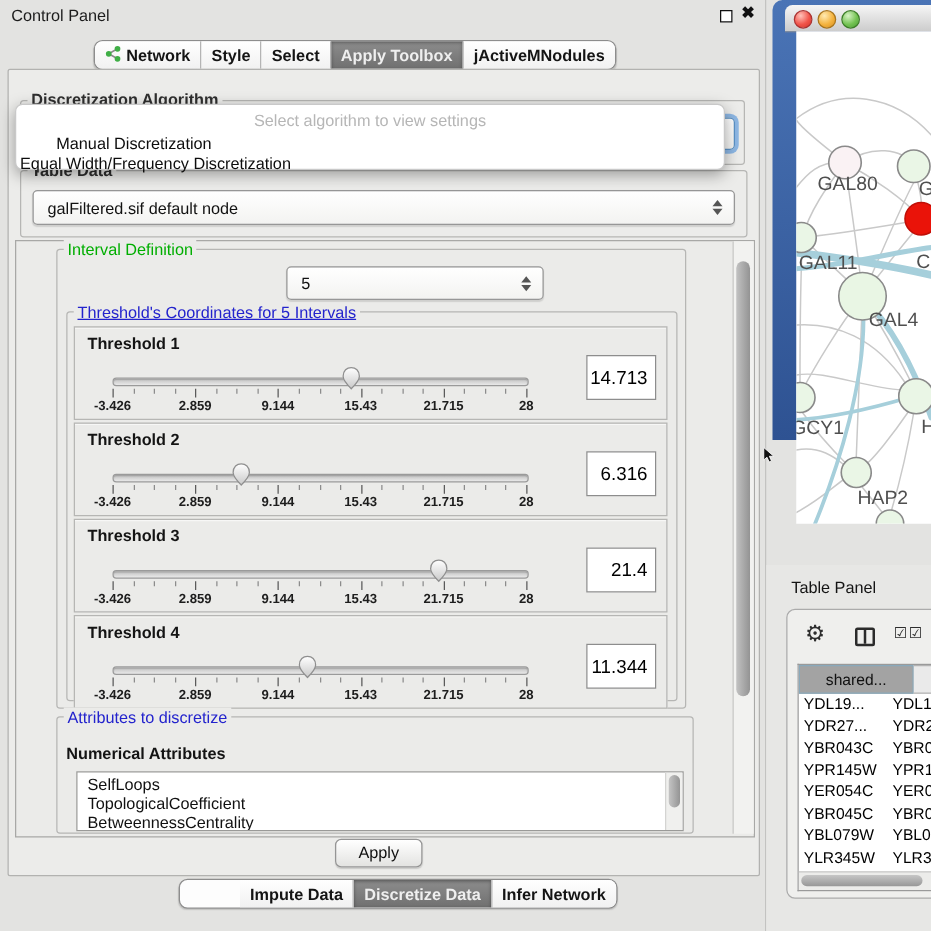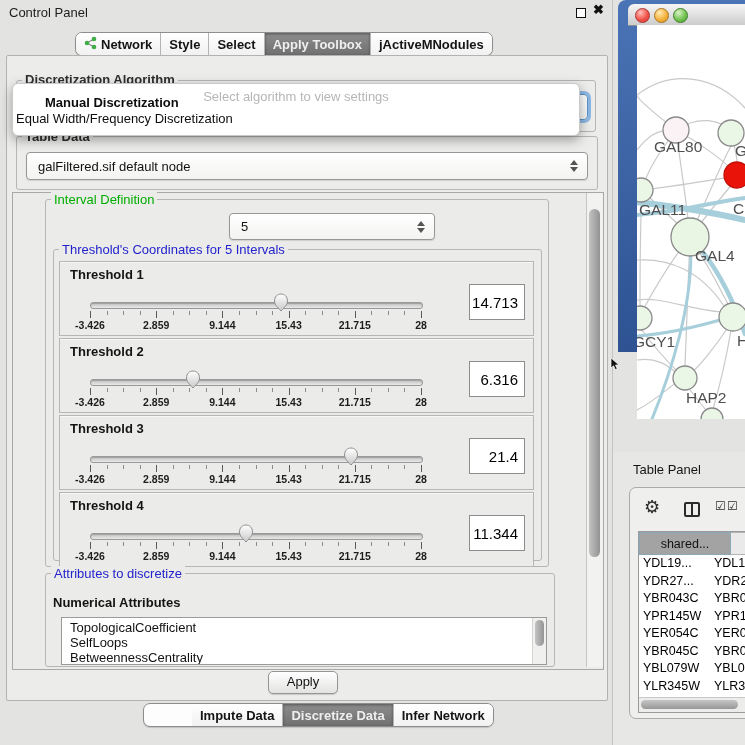--- a/index.html
+++ b/index.html
@@ -42,41 +42,41 @@
   .spinner .dn{border-top:5px solid #555;}
 
   #algo-group{left:16px;top:80px;width:578px;height:50px;}
   #algo-combo{left:26px;top:94px;width:560px;height:24px;
     box-shadow:0 0 0 3px rgba(110,165,225,.75);border-color:#5b93c8;}
 
   #popup{position:absolute;left:12px;top:83px;width:566px;height:51px;background:#fff;
     border:1px solid #c9c9c9;border-radius:6px;box-shadow:0 4px 12px rgba(0,0,0,.35);z-index:30;}
   #popup-hint{position:absolute;top:5px;width:100%;text-align:center;font-size:13px;color:#b6b6b6;}
   .popup-opt{position:relative;font-size:13px;color:#0d0d0d;padding:0 0 0 3px;height:16px;line-height:16px;}
-  .popup-opt.bold{font-weight:bold;margin-top:11px;padding-left:32px;}
+  .popup-opt.bold{font-weight:normal;margin-top:23px;padding-left:32px;}
 
   #tabledata-group{left:16px;top:136px;width:580px;height:52px;}
   #tabledata-title{left:22px;top:129px;}
   #tabledata-combo{left:26px;top:152px;width:560px;height:26px;}
 
   
   #scroll-area{position:absolute;left:12px;top:192px;width:590px;height:476px;
     background:#ebebe9;border:1px solid #a8a8a6;}
   #scroll-area .group-title{background:#ebebe9;}
   #v-scrollbar{position:absolute;left:573px;top:0;width:16px;height:474px;background:#f2f2f0;
     border-left:1px solid #c6c6c4;}
   #v-thumb{position:absolute;left:2px;top:16px;width:11px;height:348px;border-radius:6px;
     background:linear-gradient(90deg,#c2c2c2,#939393);}
 
   #interval-group{left:32px;top:6px;width:502px;height:366px;}
   #interval-title{left:38px;top:-1px;}
   #noi-label{position:absolute;left:60px;top:25px;font-size:13px;font-weight:bold;color:#151515;margin-top:48px;}
   #noi-combo{left:216px;top:20px;width:204px;height:25px;}
   #thr-group{left:40px;top:56px;width:487px;height:310px;}
-  #thr-title{left:46px;top:49px;}
+  #thr-title{left:46px;top:49px;text-decoration:underline;}
   #thr-rows{position:absolute;left:46px;top:68px;width:473px;}
 
   .thr-row{position:relative;width:473px;height:73px;margin-bottom:2px;
     border:1px solid #b6b6b4;background:#ebebe9;box-shadow:inset 0 1px 0 rgba(255,255,255,.6);}
   .thr-label{position:absolute;left:10px;top:5px;font-size:13px;font-weight:bold;color:#141414;}
   .sl-track{position:absolute;left:30px;top:40px;width:331px;height:5px;border-radius:3px;
     border:1px solid #9a9a9a;background:linear-gradient(#c0c0c0,#e9e9e9);
     box-shadow:inset 0 1px 1px rgba(0,0,0,.18);}
   .tick{position:absolute;top:49px;width:1px;height:7px;background:#5a5a5a;}
   .tick.minor{height:4px;background:#8c8c8c;}
@@ -366,22 +366,22 @@
           <div class="thr-value">11.344</div>
         </div>
       </div>
 
     <div id="attr-group" class="group"></div>
     <div id="attr-title" class="group-title t-blue">Attributes to discretize</div>
     <div id="attr-sub">Numerical Attributes</div>
     <div id="attr-list">
       <div class="pad"></div>
       <div id="attr-items">
+          <div class="attr-item">SelfLoops</div>
           <div class="attr-item">TopologicalCoefficient</div>
-          <div class="attr-item">SelfLoops</div>
           <div class="attr-item">BetweennessCentrality</div>
         </div>
       <div id="attr-sb">
           <i></i>
         </div>
     </div>
 
     <div id="v-scrollbar">
       <div id="v-thumb"></div>
     </div>

